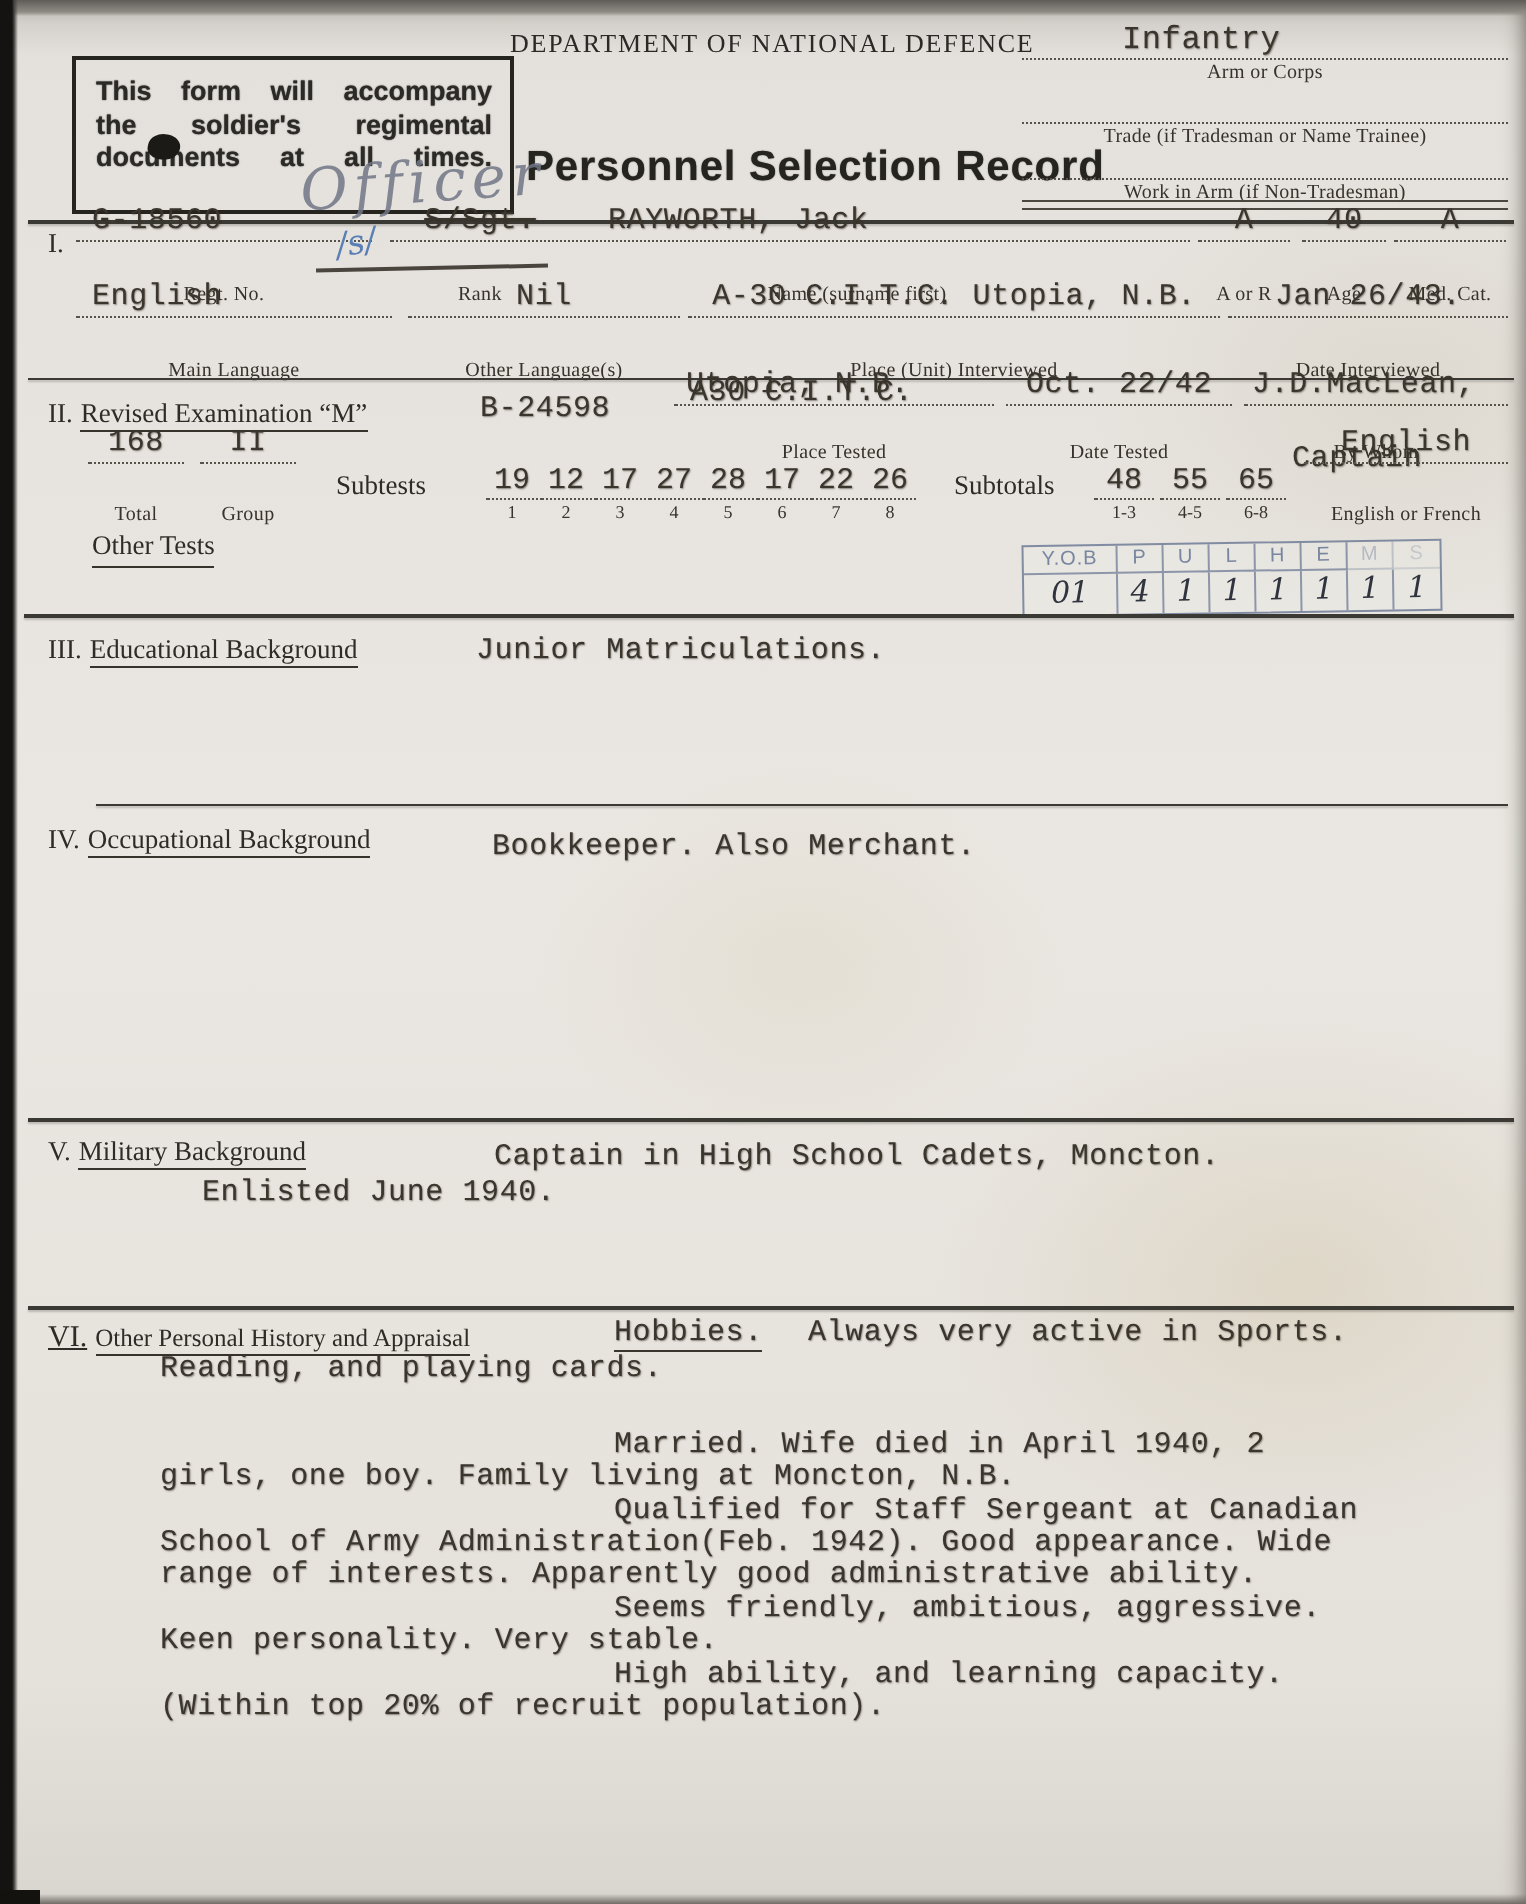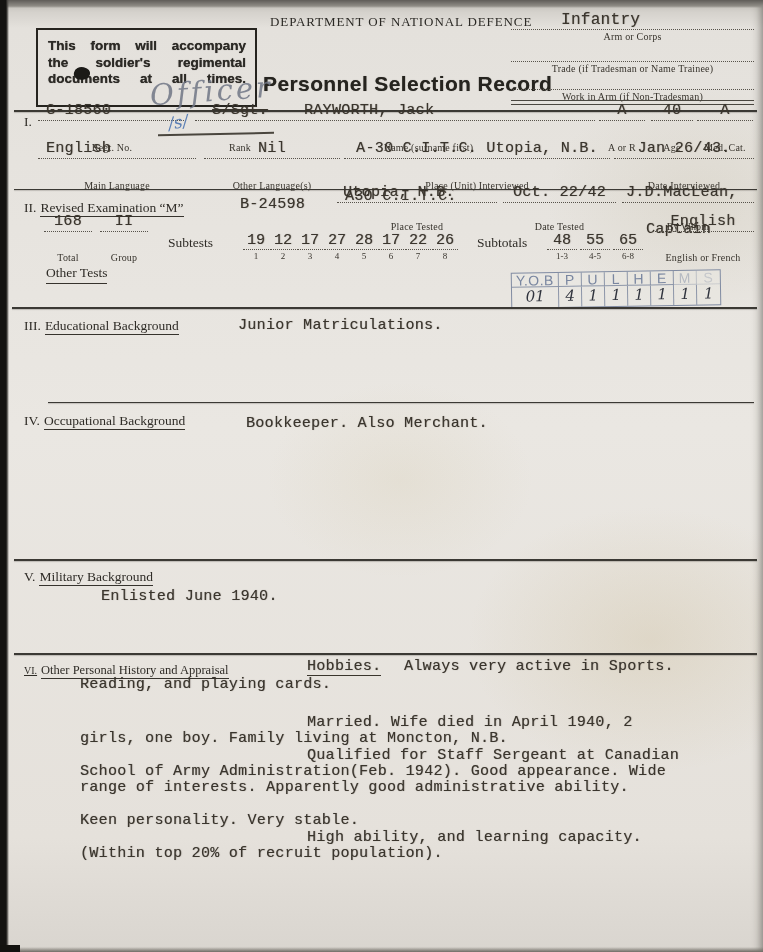--- a/index.html
+++ b/index.html
@@ -28,36 +28,36 @@
   .serif{font-family:"Liberation Serif", serif;font-size:13.5px;white-space:nowrap;}
   
   .field{position:absolute;border-bottom:1.6px dotted #57534b;}
   .field .t{position:absolute;bottom:1px;white-space:nowrap;}
   .ctr{width:100%;text-align:center;}
   .divider{position:absolute;height:1.8px;background:#3b3934;box-shadow:0 1px 1px rgba(59,57,52,.25);}
   
   .stampbox{position:absolute;left:36px;top:28px;width:221px;height:79px;border:2.5px solid #26241f;padding:8px 9px 6px 10px;box-sizing:border-box;}
   .stampbox .ln{font-family:"Liberation Sans", sans-serif;font-weight:bold;font-size:13.5px;line-height:16.5px;color:#2c2a26;text-shadow:0 0 .7px #33302b;text-align:justify;text-align-last:justify;}
   .blob{position:absolute;left:36px;top:37px;width:16px;height:13px;background:#1b1a17;border-radius:55% 45% 60% 40%;transform:rotate(12deg);}
-  .dept{font-family:"Liberation Serif", serif;font-size:13px;letter-spacing:.9px;color:#2b2925;white-space:nowrap;text-align:center;margin-left:15px;}
+  .dept{font-family:"Liberation Serif", serif;font-size:13px;letter-spacing:.9px;color:#2b2925;white-space:nowrap;text-align:center;}
   .ttl{font-family:"Liberation Sans", sans-serif;font-weight:bold;font-size:21px;letter-spacing:.4px;color:#26241f;text-shadow:0 0 .7px rgba(38,36,31,.6);white-space:nowrap;}
   .script{font-family:"DejaVu Serif", serif;font-style:italic;font-size:29px;color:rgba(112,118,133,.85);letter-spacing:3px;transform:rotate(-4deg);white-space:nowrap;}
   .pen{font-family:"DejaVu Serif", serif;font-style:italic;color:#5b7fb5;font-size:17px;transform:rotate(-10deg);white-space:nowrap;}
   .strike{position:absolute;height:1.8px;background:#4a463e;transform:rotate(-1.2deg);}
   .dbl{position:absolute;border-top:1.6px solid #4a4740;border-bottom:1.6px solid #4a4740;height:2.6px;}
   
   .stcol{position:absolute;text-align:center;}
   .stcol .v{display:block;font-family:"Liberation Mono",monospace;font-size:15px;line-height:16px;color:#3a352d;text-shadow:.4px .4px .8px rgba(45,38,30,.5);border-bottom:1.6px dotted #57534b;}
   .stcol .l{display:block;font-family:"Liberation Serif",serif;font-size:9px;line-height:10px;color:#37332c;margin-top:1px;}
   
   .pulhems{position:absolute;left:511px;top:271px;transform:rotate(-.9deg);border:1.7px solid rgba(118,130,155,.9);background:rgba(236,234,229,.35);}
   .prow{display:flex;}
   .pcell{box-sizing:border-box;border-right:1.3px solid rgba(118,130,155,.8);text-align:center;overflow:hidden;}
   .pcell:last-child{border-right:none;}
-  .phead .pcell{height:14px;font-family:"Liberation Sans",sans-serif;font-size:14px;line-height:14px;color:#7986a0;letter-spacing:.5px;border-bottom:1.3px solid rgba(118,130,155,.8);}
+  .phead .pcell{height:14px;font-family:"Liberation Sans",sans-serif;font-size:10px;line-height:14px;color:#7986a0;letter-spacing:.5px;border-bottom:1.3px solid rgba(118,130,155,.8);}
   .phead .pcell:nth-child(7){opacity:.45;}
   .phead .pcell:nth-child(8){opacity:.3;}
   .pval .pcell{height:20px;font-family:"DejaVu Serif",serif;font-style:italic;font-size:15px;line-height:19px;color:#30343e;}
   .c0{width:47px;} .cn{width:23px;}
   .vi-line{position:absolute;}
 </style>
 </head>
 <body>
 
 <div class="page">
@@ -273,33 +273,35 @@
     <span class="sechead">Occupational Background</span>
   </div>
   <div class="abs t" style="left:246px;top:416px;">Bookkeeper. Also Merchant.</div>
 
   <div class="divider" style="left:14px;top:559px;width:743px;height:1.6px;"></div>
 
   <div class="abs" style="left:24px;top:567px;">
     <span class="secnum">V.</span>
     <span class="sechead">Military Background</span>
   </div>
+  <div class="abs t" style="left:247px;top:571px;">Captain in High School Cadets, Moncton.</div>
   <div class="abs t" style="left:101px;top:589px;">Enlisted June 1940.</div>
 
   <div class="divider" style="left:14px;top:653px;width:743px;height:1.6px;"></div>
 
   <div class="abs" style="left:24px;top:660px;">
-    <span class="secnum" style="font-size:10px;text-decoration:underline;">VI.</span>
+    <span class="secnum" style="font-size:15px;text-decoration:underline;">VI.</span>
     <span class="sechead" style="font-size:12.5px;">Other Personal History and Appraisal</span>
   </div>
   <div class="abs t" style="left:307px;top:659px;border-bottom:1.7px solid #3a352d;">Hobbies.</div>
   <div class="abs t" style="left:404px;top:659px;">Always very active in Sports.</div>
 
   <div class="abs t vi-line" style="left:80px;top:677px;">Reading, and playing cards.</div>
   <div class="abs t vi-line" style="left:307px;top:715px;">Married. Wife died in April 1940, 2</div>
   <div class="abs t vi-line" style="left:80px;top:731px;">girls, one boy. Family living at Moncton, N.B.</div>
   <div class="abs t vi-line" style="left:307px;top:748px;">Qualified for Staff Sergeant at Canadian</div>
   <div class="abs t vi-line" style="left:80px;top:764px;">School of Army Administration(Feb. 1942). Good appearance. Wide</div>
   <div class="abs t vi-line" style="left:80px;top:780px;">range of interests. Apparently good administrative ability.</div>
+  <div class="abs t vi-line" style="left:307px;top:797px;">Seems friendly, ambitious, aggressive.</div>
   <div class="abs t vi-line" style="left:80px;top:813px;">Keen personality. Very stable.</div>
   <div class="abs t vi-line" style="left:307px;top:830px;">High ability, and learning capacity.</div>
   <div class="abs t vi-line" style="left:80px;top:846px;">(Within top 20% of recruit population).</div>
 </div>
 
 </body></html>

